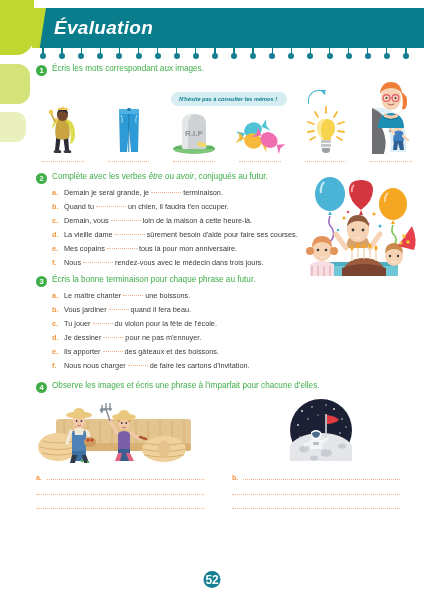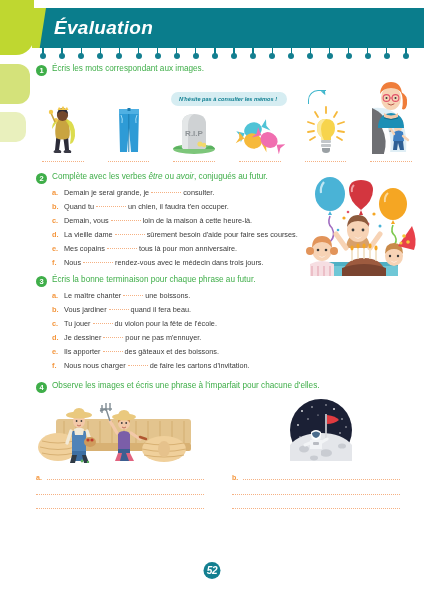--- a/index.html
+++ b/index.html
@@ -102,26 +102,25 @@
 
   .answers { display: flex; gap: 28px; margin-top: 10px; }
   .ans-col { width: 168px; }
   .ans-first { display: flex; align-items: baseline; gap: 3px; }
   .ans-first .ltr { font-size: 7px; }
   .rule { flex: 1; border-bottom: 1.6px dotted #f5b183; height: 7px; }
   .rule-full { border-bottom: 1.6px dotted #f5b183; height: 7px; margin-top: 7px; }
 
   
   .pagenum {
-    position: absolute; left: 50%; transform: translateX(-50%); bottom: 21px;
+    position: absolute; left: 50%; transform: translateX(-50%); bottom: 12px;
     width: 17px; height: 17px; border-radius: 50%; background: #137f90;
-    color: #fff; font-size: 10px; font-weight: bold;
+    color: #fff; font-size: 12px; font-weight: bold;
     display: flex; align-items: center; justify-content: center;
     letter-spacing: -.2px;
-    font-style: italic;
   }
 </style>
 </head>
 <body>
 
 <div class="margin-deco deco-1"></div>
 <div class="margin-deco deco-2"></div>
 <div class="margin-deco deco-3"></div>
 
 <div class="banner-wrap">
@@ -407,21 +406,21 @@
     <div class="ex-head">
       <span class="num">2</span>
       <span class="ex-title">
         <span>Complète avec les verbes </span><em>être</em><span> ou </span><em>avoir</em><span>, conjugués au futur.</span>
       </span>
     </div>
 
     <div class="items">
       <div class="item">
         <span class="ltr">a.</span>
-        <span class="txt"><span>Demain je serai grande, je</span><span class="blank"></span><span>consulter.</span></span>
+        <span class="txt"><span>Demain je serai grande, je</span><span class="blank"></span><span>terminaison.</span></span>
       </div>
       <div class="item">
         <span class="ltr">b.</span>
         <span class="txt"><span>Quand tu</span><span class="blank"></span><span>un chien, il faudra t'en occuper.</span></span>
       </div>
       <div class="item">
         <span class="ltr">c.</span>
         <span class="txt"><span>Demain, vous</span><span class="blank"></span><span>loin de la maison à cette heure-là.</span></span>
       </div>
       <div class="item">

